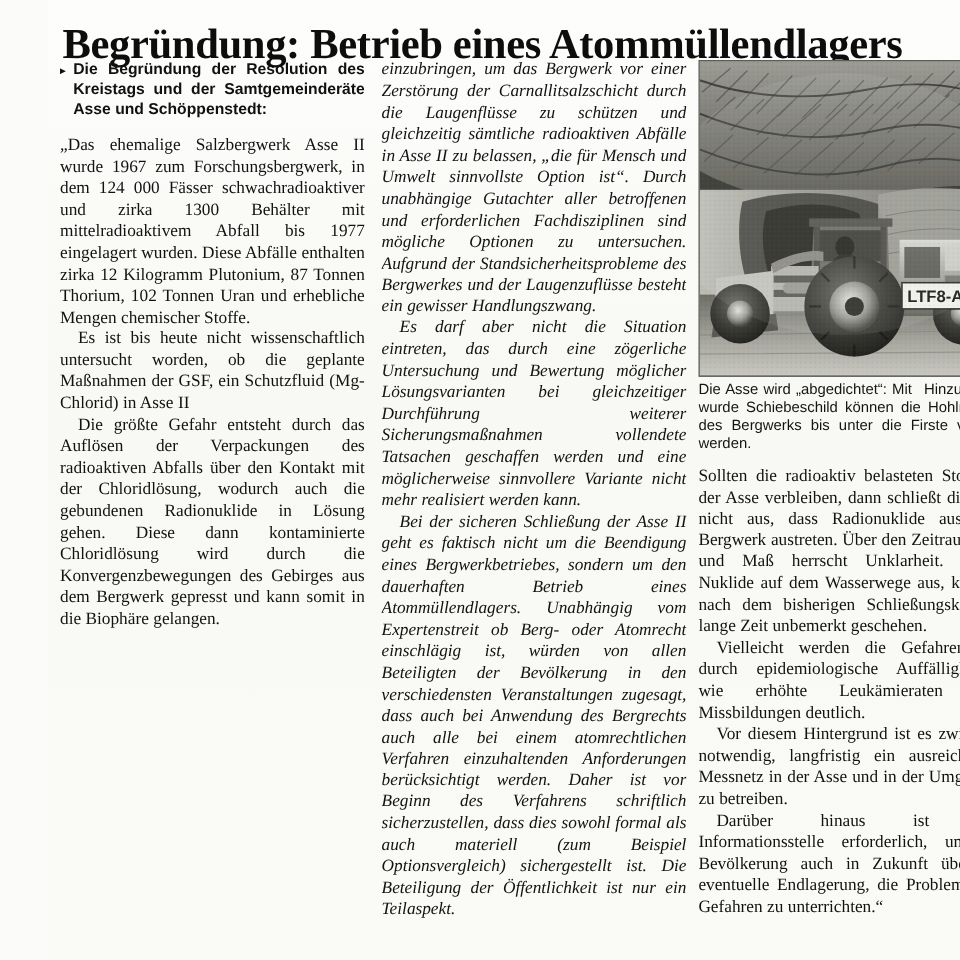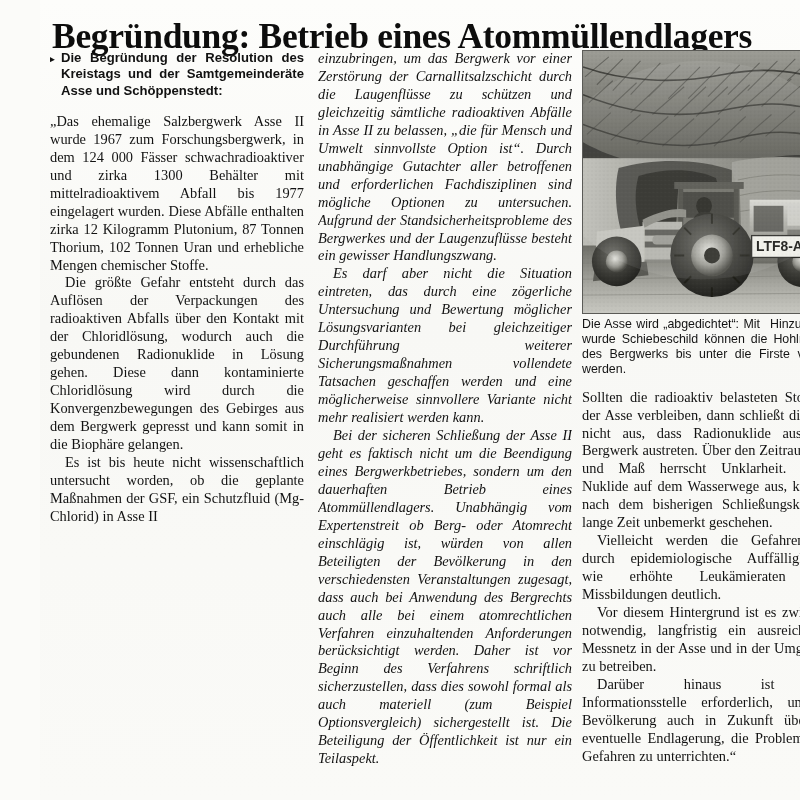--- a/index.html
+++ b/index.html
@@ -141,22 +141,22 @@
 
   <div class="cols">
 
     <div class="col col-1">
       <p class="lede">
         <span class="bullet">▸</span>
         <span>Die Begründung der Resolution des Kreistags und der Samtgemeinderäte Asse und Schöppenstedt:</span>
       </p>
       <div class="body">
         <p class="first">„Das ehemalige Salzbergwerk Asse II wurde 1967 zum Forschungsbergwerk, in dem 124 000 Fässer schwachradioaktiver und zirka 1300 Behälter mit mittelradioaktivem Abfall bis 1977 eingelagert wurden. Diese Abfälle enthalten zirka 12 Kilogramm Plutonium, 87 Tonnen Thorium, 102 Tonnen Uran und erhebliche Mengen chemischer Stoffe.</p>
+        <p>Es ist bis heute nicht wissenschaftlich untersucht worden, ob die geplante Maßnahmen der GSF, ein Schutzfluid (Mg-Chlorid) in Asse II</p>
         <p>Die größte Gefahr entsteht durch das Auflösen der Verpackungen des radioaktiven Abfalls über den Kontakt mit der Chloridlösung, wodurch auch die gebundenen Radionuklide in Lösung gehen. Diese dann kontaminierte Chloridlösung wird durch die Konvergenzbewegungen des Gebirges aus dem Bergwerk gepresst und kann somit in die Biophäre gelangen.</p>
-        <p>Es ist bis heute nicht wissenschaftlich untersucht worden, ob die geplante Maßnahmen der GSF, ein Schutzfluid (Mg-Chlorid) in Asse II</p>
       </div>
     </div>
 
     <div class="col col-2">
       <div class="body">
         <p class="first">einzubringen, um das Bergwerk vor einer Zerstörung der Carnallitsalzschicht durch die Laugenflüsse zu schützen und gleichzeitig sämtliche radioaktiven Abfälle in Asse II zu belassen, „die für Mensch und Umwelt sinnvollste Option ist“. Durch unabhängige Gutachter aller betroffenen und erforderlichen Fachdisziplinen sind mögliche Optionen zu untersuchen. Aufgrund der Standsicherheitsprobleme des Bergwerkes und der Laugenzuflüsse besteht ein gewisser Handlungszwang.</p>
         <p>Es darf aber nicht die Situation eintreten, das durch eine zögerliche Untersuchung und Bewertung möglicher Lösungsvarianten bei gleichzeitiger Durchführung weiterer Sicherungsmaßnahmen vollendete Tatsachen geschaffen werden und eine möglicherweise sinnvollere Variante nicht mehr realisiert werden kann.</p>
         <p>Bei der sicheren Schließung der Asse II geht es faktisch nicht um die Beendigung eines Bergwerkbetriebes, sondern um den dauerhaften Betrieb eines Atommüllendlagers. Unabhängig vom Expertenstreit ob Berg- oder Atomrecht einschlägig ist, würden von allen Beteiligten der Bevölkerung in den verschiedensten Veranstaltungen zugesagt, dass auch bei Anwendung des Bergrechts auch alle bei einem atomrechtlichen Verfahren einzuhaltenden Anforderungen berücksichtigt werden. Daher ist vor Beginn des Verfahrens schriftlich sicherzustellen, dass dies sowohl formal als auch materiell (zum Beispiel Optionsvergleich) sichergestellt ist. Die Beteiligung der Öffentlichkeit ist nur ein Teilaspekt.</p>
       </div>
     </div>

